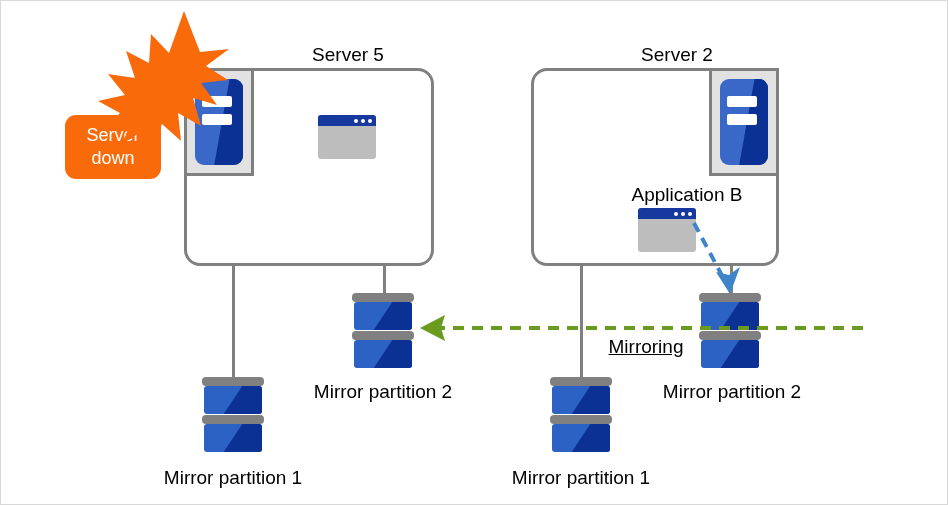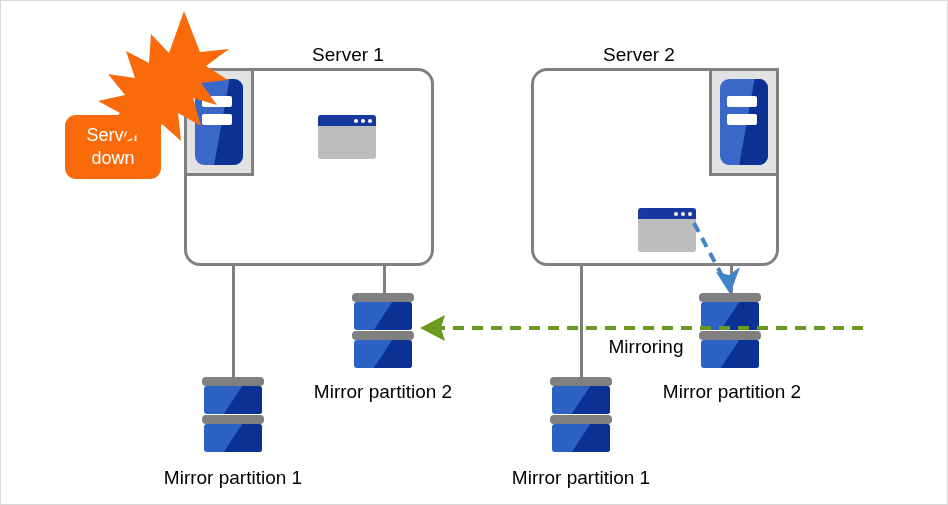--- a/index.html
+++ b/index.html
@@ -153,21 +153,21 @@
     width: 948px;
     height: 505px;
     pointer-events: none;
   }
 </style>
 </head>
 <body>
 
 <div id="canvas">
 
-  <div class="label center" style="left:347px; top:43px;">Server 1</div>
+  <div class="label center" style="left:347px; top:43px;">Server 5</div>
 
   <div class="server-box" style="left:183px; top:67px; width:250px; height:198px;"></div>
 
   <div class="srv-icon" style="left:183px; top:67px; width:70px; height:108px;">
     <div class="srv-icon-inner">
       <div class="srv-icon-dark"></div>
       <div class="srv-bar b1"></div>
       <div class="srv-bar b2"></div>
     </div>
   </div>
@@ -205,32 +205,33 @@
     <div class="disk-body" style="top:9px;">
       <div class="dk"></div>
     </div>
     <div class="disk-cap" style="top:38px;"></div>
     <div class="disk-body" style="top:47px;">
       <div class="dk"></div>
     </div>
   </div>
   <div class="label center" style="left:232px; top:466px;">Mirror partition 1</div>
 
-  <div class="label center" style="left:638px; top:43px;">Server 2</div>
+  <div class="label center" style="left:676px; top:43px;">Server 2</div>
 
   <div class="server-box" style="left:530px; top:67px; width:248px; height:198px;"></div>
 
   <div class="srv-icon" style="left:708px; top:67px; width:70px; height:108px;">
     <div class="srv-icon-inner">
       <div class="srv-icon-dark"></div>
       <div class="srv-bar b1"></div>
       <div class="srv-bar b2"></div>
     </div>
   </div>
 
+  <div class="label center" style="left:686px; top:183px;">Application B</div>
   <div class="appwin" style="left:637px; top:207px; width:58px; height:44px;">
     <div class="appwin-title">
       <span class="appwin-dot"></span>
       <span class="appwin-dot"></span>
       <span class="appwin-dot"></span>
     </div>
   </div>
 
   <div class="vline" style="left:579px; top:264px; height:114px;"></div>
   <div class="vline" style="left:729px; top:264px; height:30px;"></div>
@@ -252,21 +253,21 @@
     <div class="disk-body" style="top:9px;">
       <div class="dk"></div>
     </div>
     <div class="disk-cap" style="top:38px;"></div>
     <div class="disk-body" style="top:47px;">
       <div class="dk"></div>
     </div>
   </div>
   <div class="label center" style="left:580px; top:466px;">Mirror partition 1</div>
 
-  <div class="label center" style="left:645px; top:335px;">Mirroring</div>
+  <div class="label center" style="left:645px; top:335px;text-decoration:underline;">Mirroring</div>
 
   <svg class="overlay" viewBox="0 0 948 505">
 
     <g>
       <path d="M183,10 L168,52 L150,33 L148,62 L125,50 L134,77 L107,73 L124,94 L97,100
                L119,112 L103,128 L128,126 L121,143 L143,129 L147,147 L161,123
                L180,140 L177,112 L200,125 L192,97 L216,104 L200,82 L227,79 L205,65
                L228,48 L199,51 Z" fill="#f96a0a"></path>
     </g>
 

